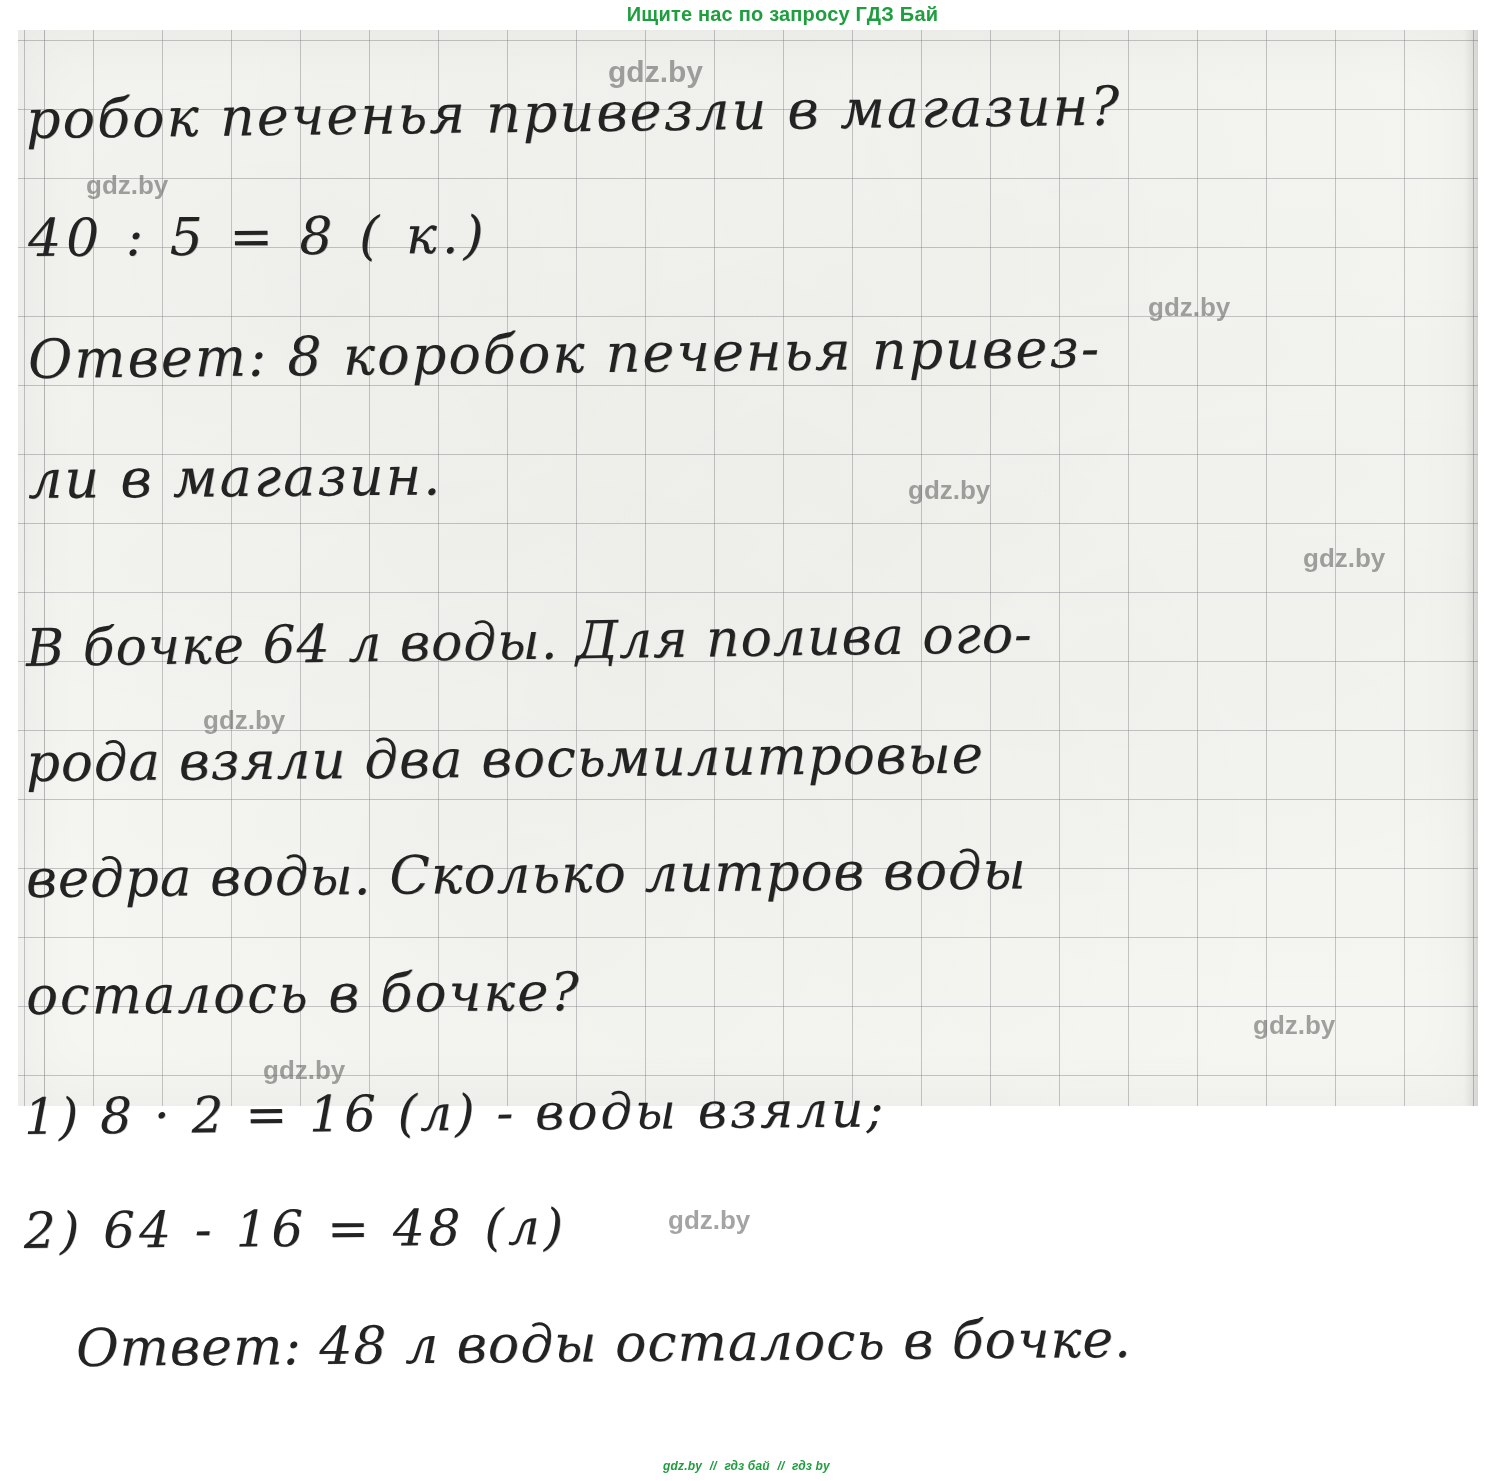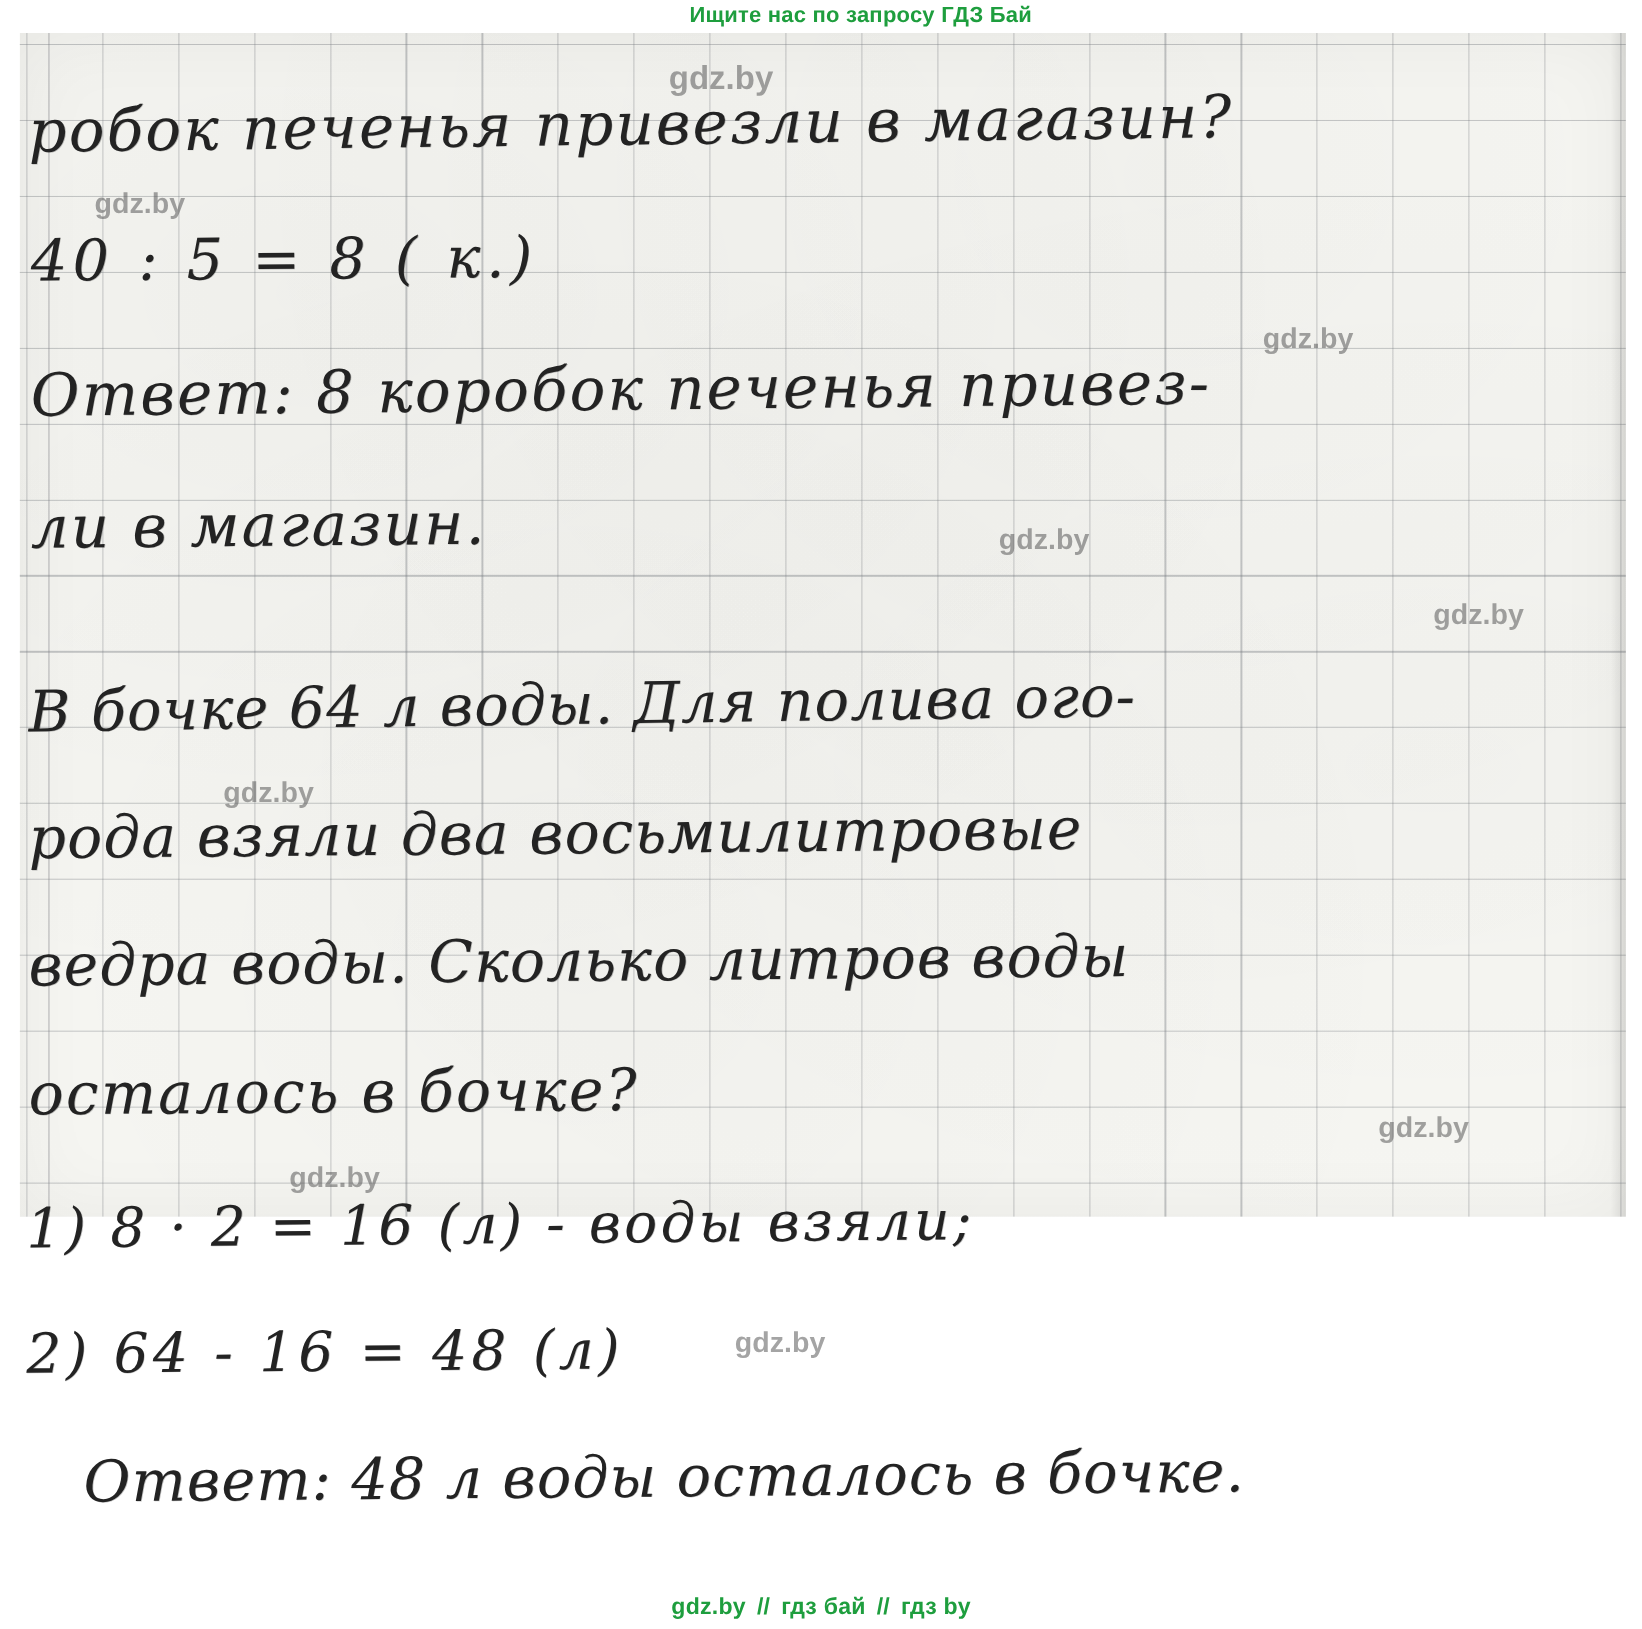--- a/index.html
+++ b/index.html
@@ -25,21 +25,22 @@
     font-weight: bold;
     letter-spacing: .2px;
   }
   #top-banner {
     top: 3px;
     font-size: 20px;
     padding-left: 36px;
   }
   #bottom-banner {
     bottom: 8px;
-    font-size: 21px;
+    font-size: 12px;
+    font-style: italic;
   }
   #bottom-banner .sep {
     color: #1e9e3e;
     font-weight: bold;
     padding: 0 4px;
   }
 
   
   #page-scan {
     position: absolute;

